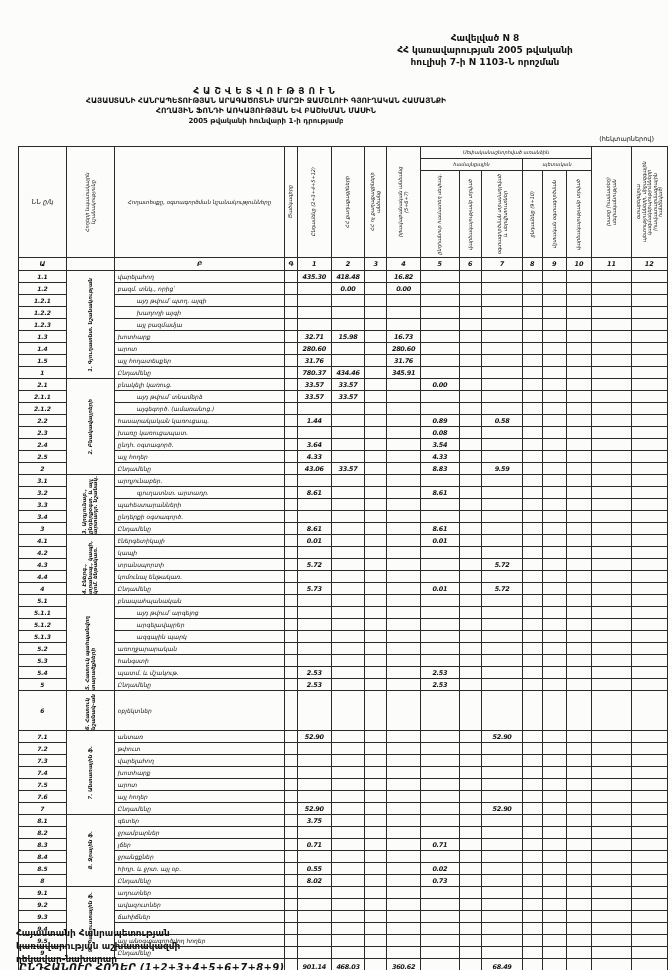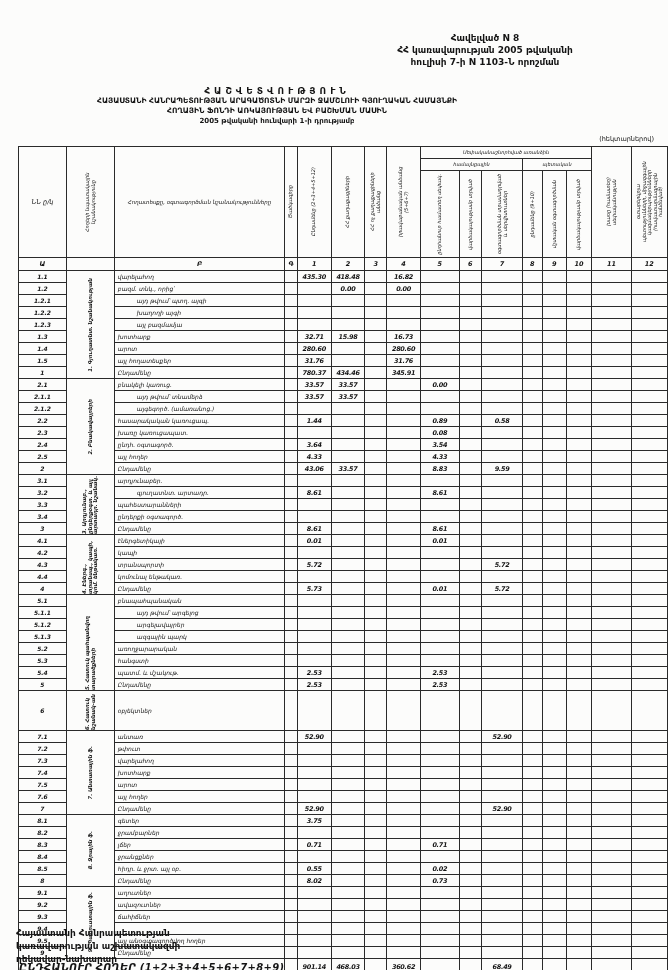--- a/index.html
+++ b/index.html
@@ -7,21 +7,21 @@
     width:668px;height:970px;position:relative;overflow:hidden;
     background:#fcfcfb;color:#141414;
     font-family:"DejaVu Sans",sans-serif;
     -webkit-font-smoothing:none;
   }
   .abs{position:absolute;margin-top:24px;}
   
   #appendix{left:312px;top:8px;width:346px;text-align:center;
     font-size:9px;font-weight:bold;line-height:12px;}
   
-  #title{left:0;top:62px;width:532px;text-align:center;font-weight:bold;padding-left:11px;}
+  #title{left:0;top:62px;width:532px;text-align:center;font-weight:bold;}
   #title .t1{font-size:9px;letter-spacing:4px;}
   #title .t2,#title .t3{font-size:7.5px;line-height:10px;}
   #title .t4{font-size:7px;line-height:10px;}
   #units{right:14px;top:111px;font-size:6.5px;}
   
   #tablewrap{left:18px;top:122px;font-style:italic;}
   table{border-collapse:collapse;table-layout:fixed;}
   th,td{border:1px solid #2a2a2a;padding:0;overflow:hidden;
     font-family:"DejaVu Sans",sans-serif;}
   thead th{font-weight:normal;background:#fcfcfb;}

